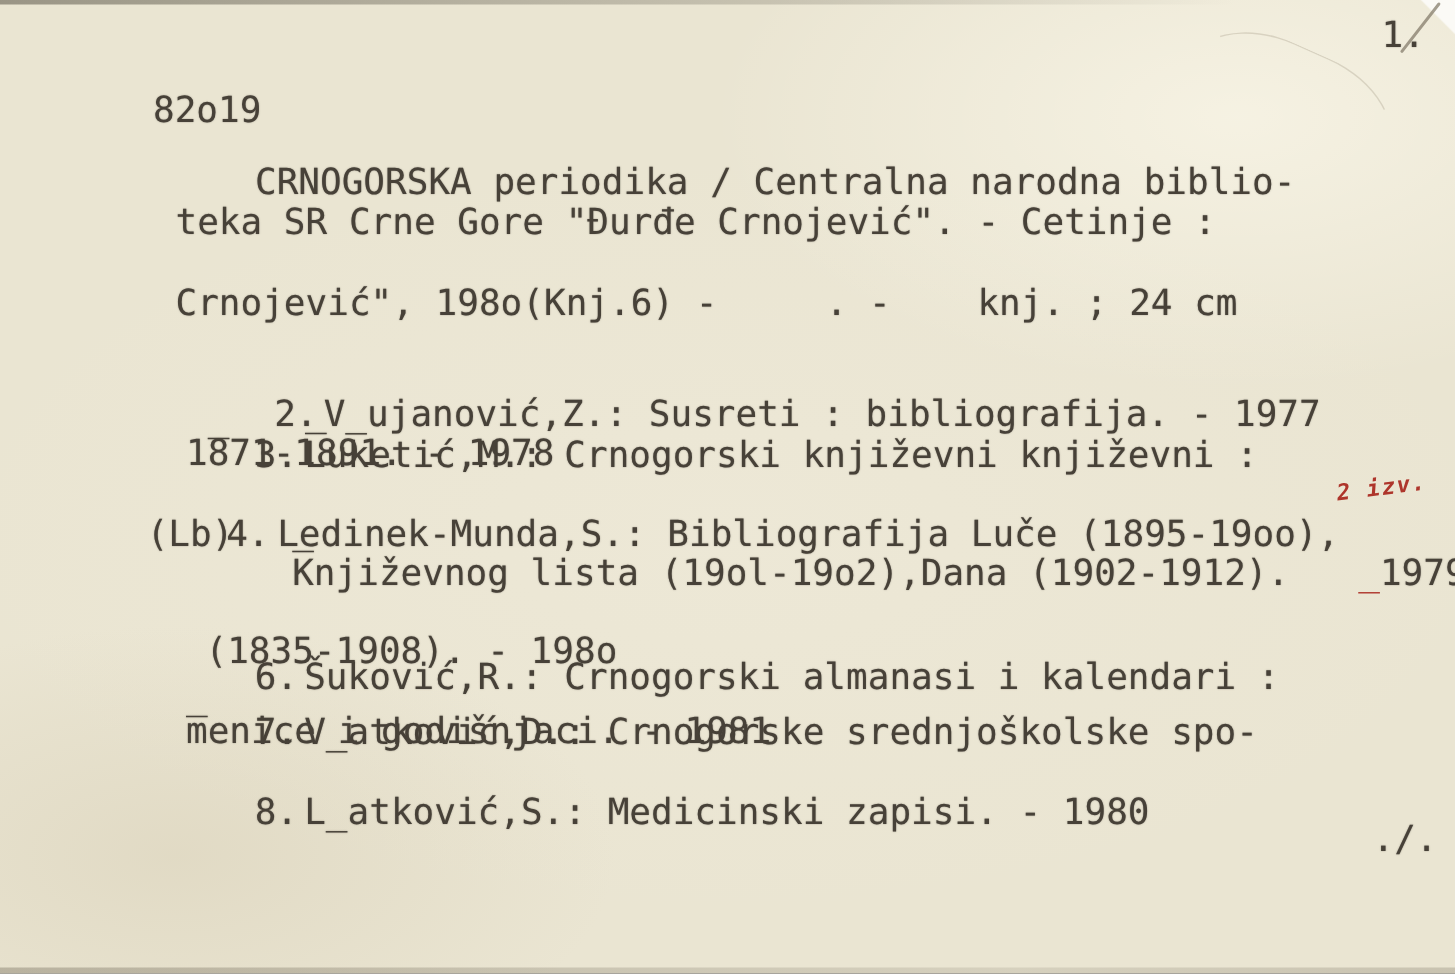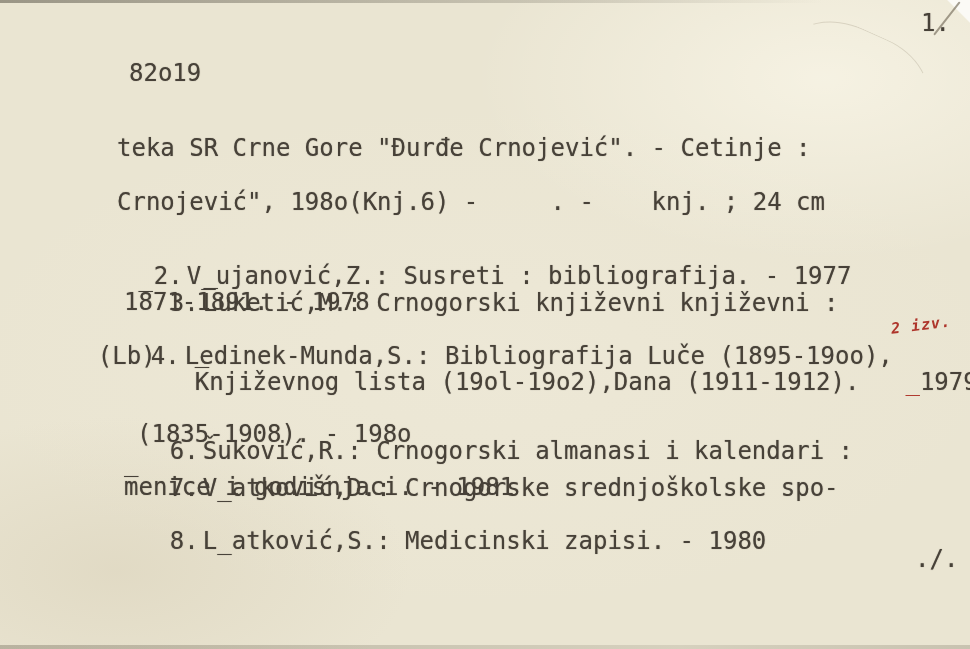--- a/index.html
+++ b/index.html
@@ -69,43 +69,44 @@
 </head>
 <body>
 
 <div class="scan">
 
   <div class="edge-top"></div>
   <div class="edge-bottom"></div>
   <div class="corner-cut"></div>
   <div class="crease"></div>
 
-  <div class="line" style="left:129px;top:60px">82o19</div>
+  <div class="line" style="left:102px;top:60px">82o19</div>
 
   <div class="line" style="left:921px;top:10px">1.</div>
   <div class="pen-stroke"></div>
 
+  <div class="line" style="left:170px;top:108px">CRNOGORSKA periodika / Centralna narodna biblio-</div>
   <div class="line" style="left:117px;top:135px">teka SR Crne Gore "Đurđe Crnojević". - Cetinje :</div>
   <div class="line" style="left:117px;top:189px">Crnojević", 198o(Knj.6) -     . -    knj. ; 24 cm</div>
 
-  <div class="line" style="left:96px;top:236px">
+  <div class="line" style="left:125px;top:236px">
     <span class="entry-num">2.</span><span>V̲ujanović,Z.: Susreti : bibliografija. - 1977</span>
   </div>
 
   <div class="line" style="left:112px;top:263px">
     <span class="entry-num">3.</span><span>L̅uketić,M.: Crnogorski književni književni :</span>
   </div>
   <div class="line" style="left:124px;top:289px">1̅871-1891. - 1978</div>
 
   <div class="line" style="left:40px;top:316px">
     <span class="entry-margin">(Lb)</span><span class="entry-num" style="width:34px">4.</span><span>Ledinek-Munda,S.: Bibliografija Luče (1895-19oo),</span>
   </div>
   <div class="line red hand" style="left:891px;top:312px">2 izv.</div>
   <div class="line" style="left:137px;top:342px">
-    <span>K̅njiževnog lista (19ol-19o2),Dana (1911-1912).</span><span class="red red-mark">_</span><span>1979</span>
+    <span>K̅njiževnog lista (19ol-19o2),Dana (1902-1912).</span><span class="red red-mark">_</span><span>1979</span>
   </div>
 
 
   <div class="line" style="left:112px;top:411px">
     <span class="entry-num">6.</span><span>Šuković,R.: Crnogorski almanasi i kalendari :</span>
   </div>
   <div class="line" style="left:137px;top:421px">(1835-1908). - 198o</div>
 
   <div class="line" style="left:112px;top:448px">
     <span class="entry-num">7.</span><span>V̲atković,D.: Crnogorske srednjoškolske spo-</span>

